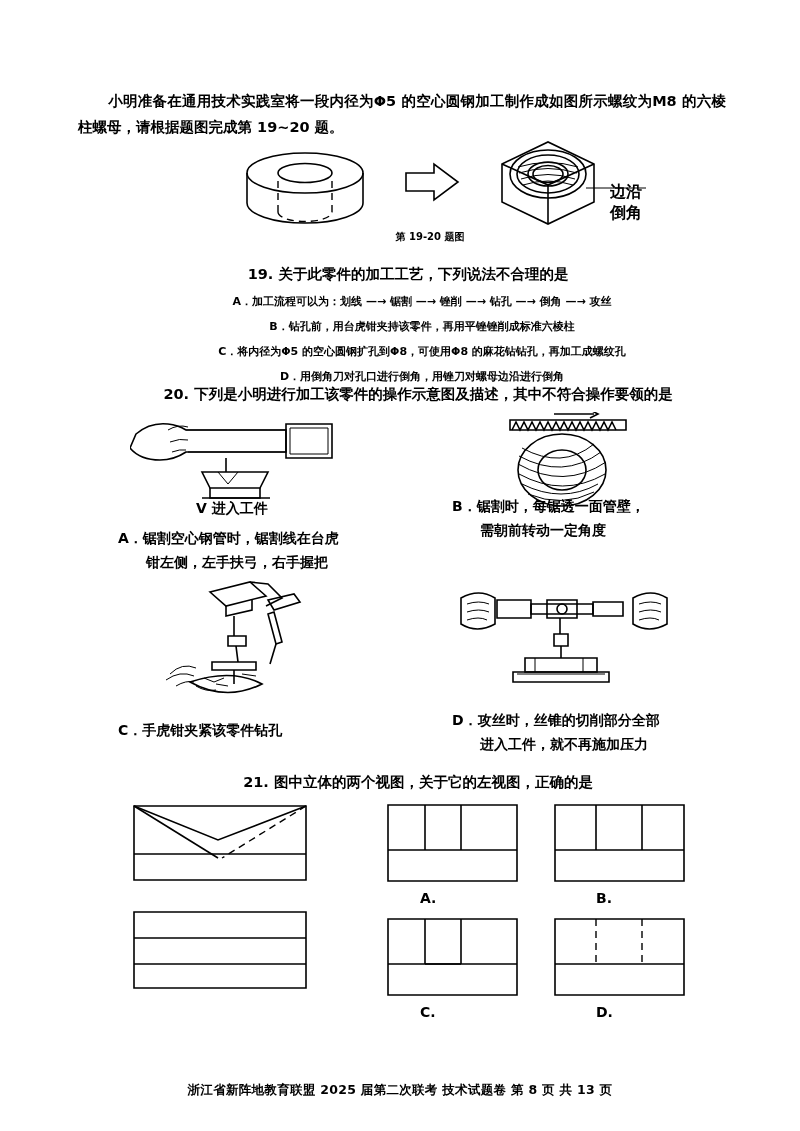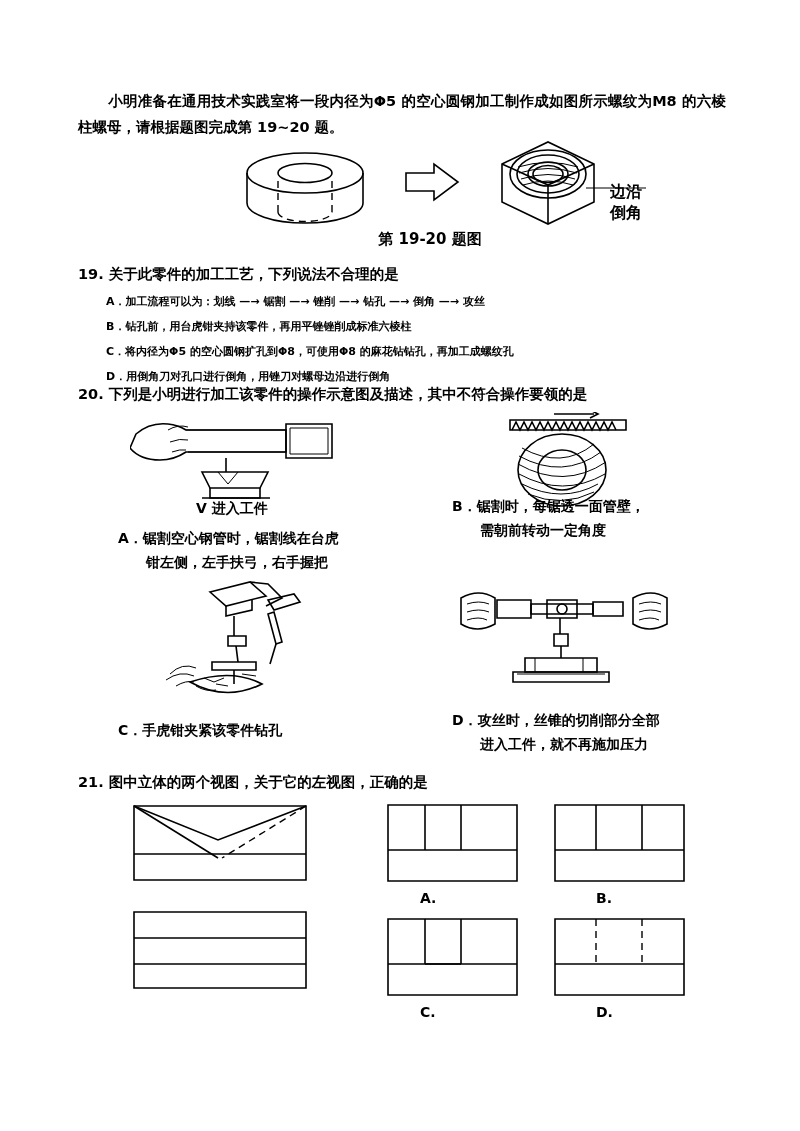--- a/index.html
+++ b/index.html
@@ -19,29 +19,29 @@
     font-size:14.5px;line-height:26px;text-align:justify;
     font-family:"DejaVu Sans","Liberation Sans",sans-serif;
     font-weight:600;
   }
   .intro .indent{display:inline-block;width:30px;}
 
   
   .fig1{position:absolute;left:230px;top:140px;width:420px;height:110px;}
   .figcap{
     position:absolute;left:330px;top:230px;width:200px;text-align:center;
-    font-size:15px;font-weight:700;
+    font-size:10px;font-weight:700;
   }
   .leader-label{
     position:absolute;left:610px;top:182px;font-size:16px;font-weight:600;
   }
 
   
   .q{
-    position:absolute;font-size:14.5px;line-height:25px;font-weight:600;
+    position:absolute;font-size:14.5px;line-height:25px;font-weight:600;text-align:center;
   }
   .opt{font-size:11px;line-height:25px;font-weight:600;}
 
   .q19{left:78px;top:262px;width:660px;}
   .q19 .opts{margin-left:28px;margin-top:2px;}
 
   .q20{left:78px;top:382px;width:680px;}
 
   .q21{left:78px;top:770px;width:680px;}
 
@@ -296,14 +296,15 @@
     <svg width="135" height="82" viewBox="0 0 135 82">
       <path d="M3 3 l129 0 l0 76 l-129 0 z" class="stroke"></path>
       <path d="M3 48 l129 0" class="stroke"></path>
       <path d="M44 3 l0 45" class="dash"></path>
       <path d="M90 3 l0 45" class="dash"></path>
     </svg>
   </div>
   <div class="choice-cap" style="left:420px;top:1000px;">C.</div>
   <div class="choice-cap" style="left:596px;top:1000px;">D.</div>
 
+  <div class="footer">浙江省新阵地教育联盟 2025 届第二次联考   技术试题卷   第 8 页 共 13 页</div>
 
 </div>
 
 </body></html>

